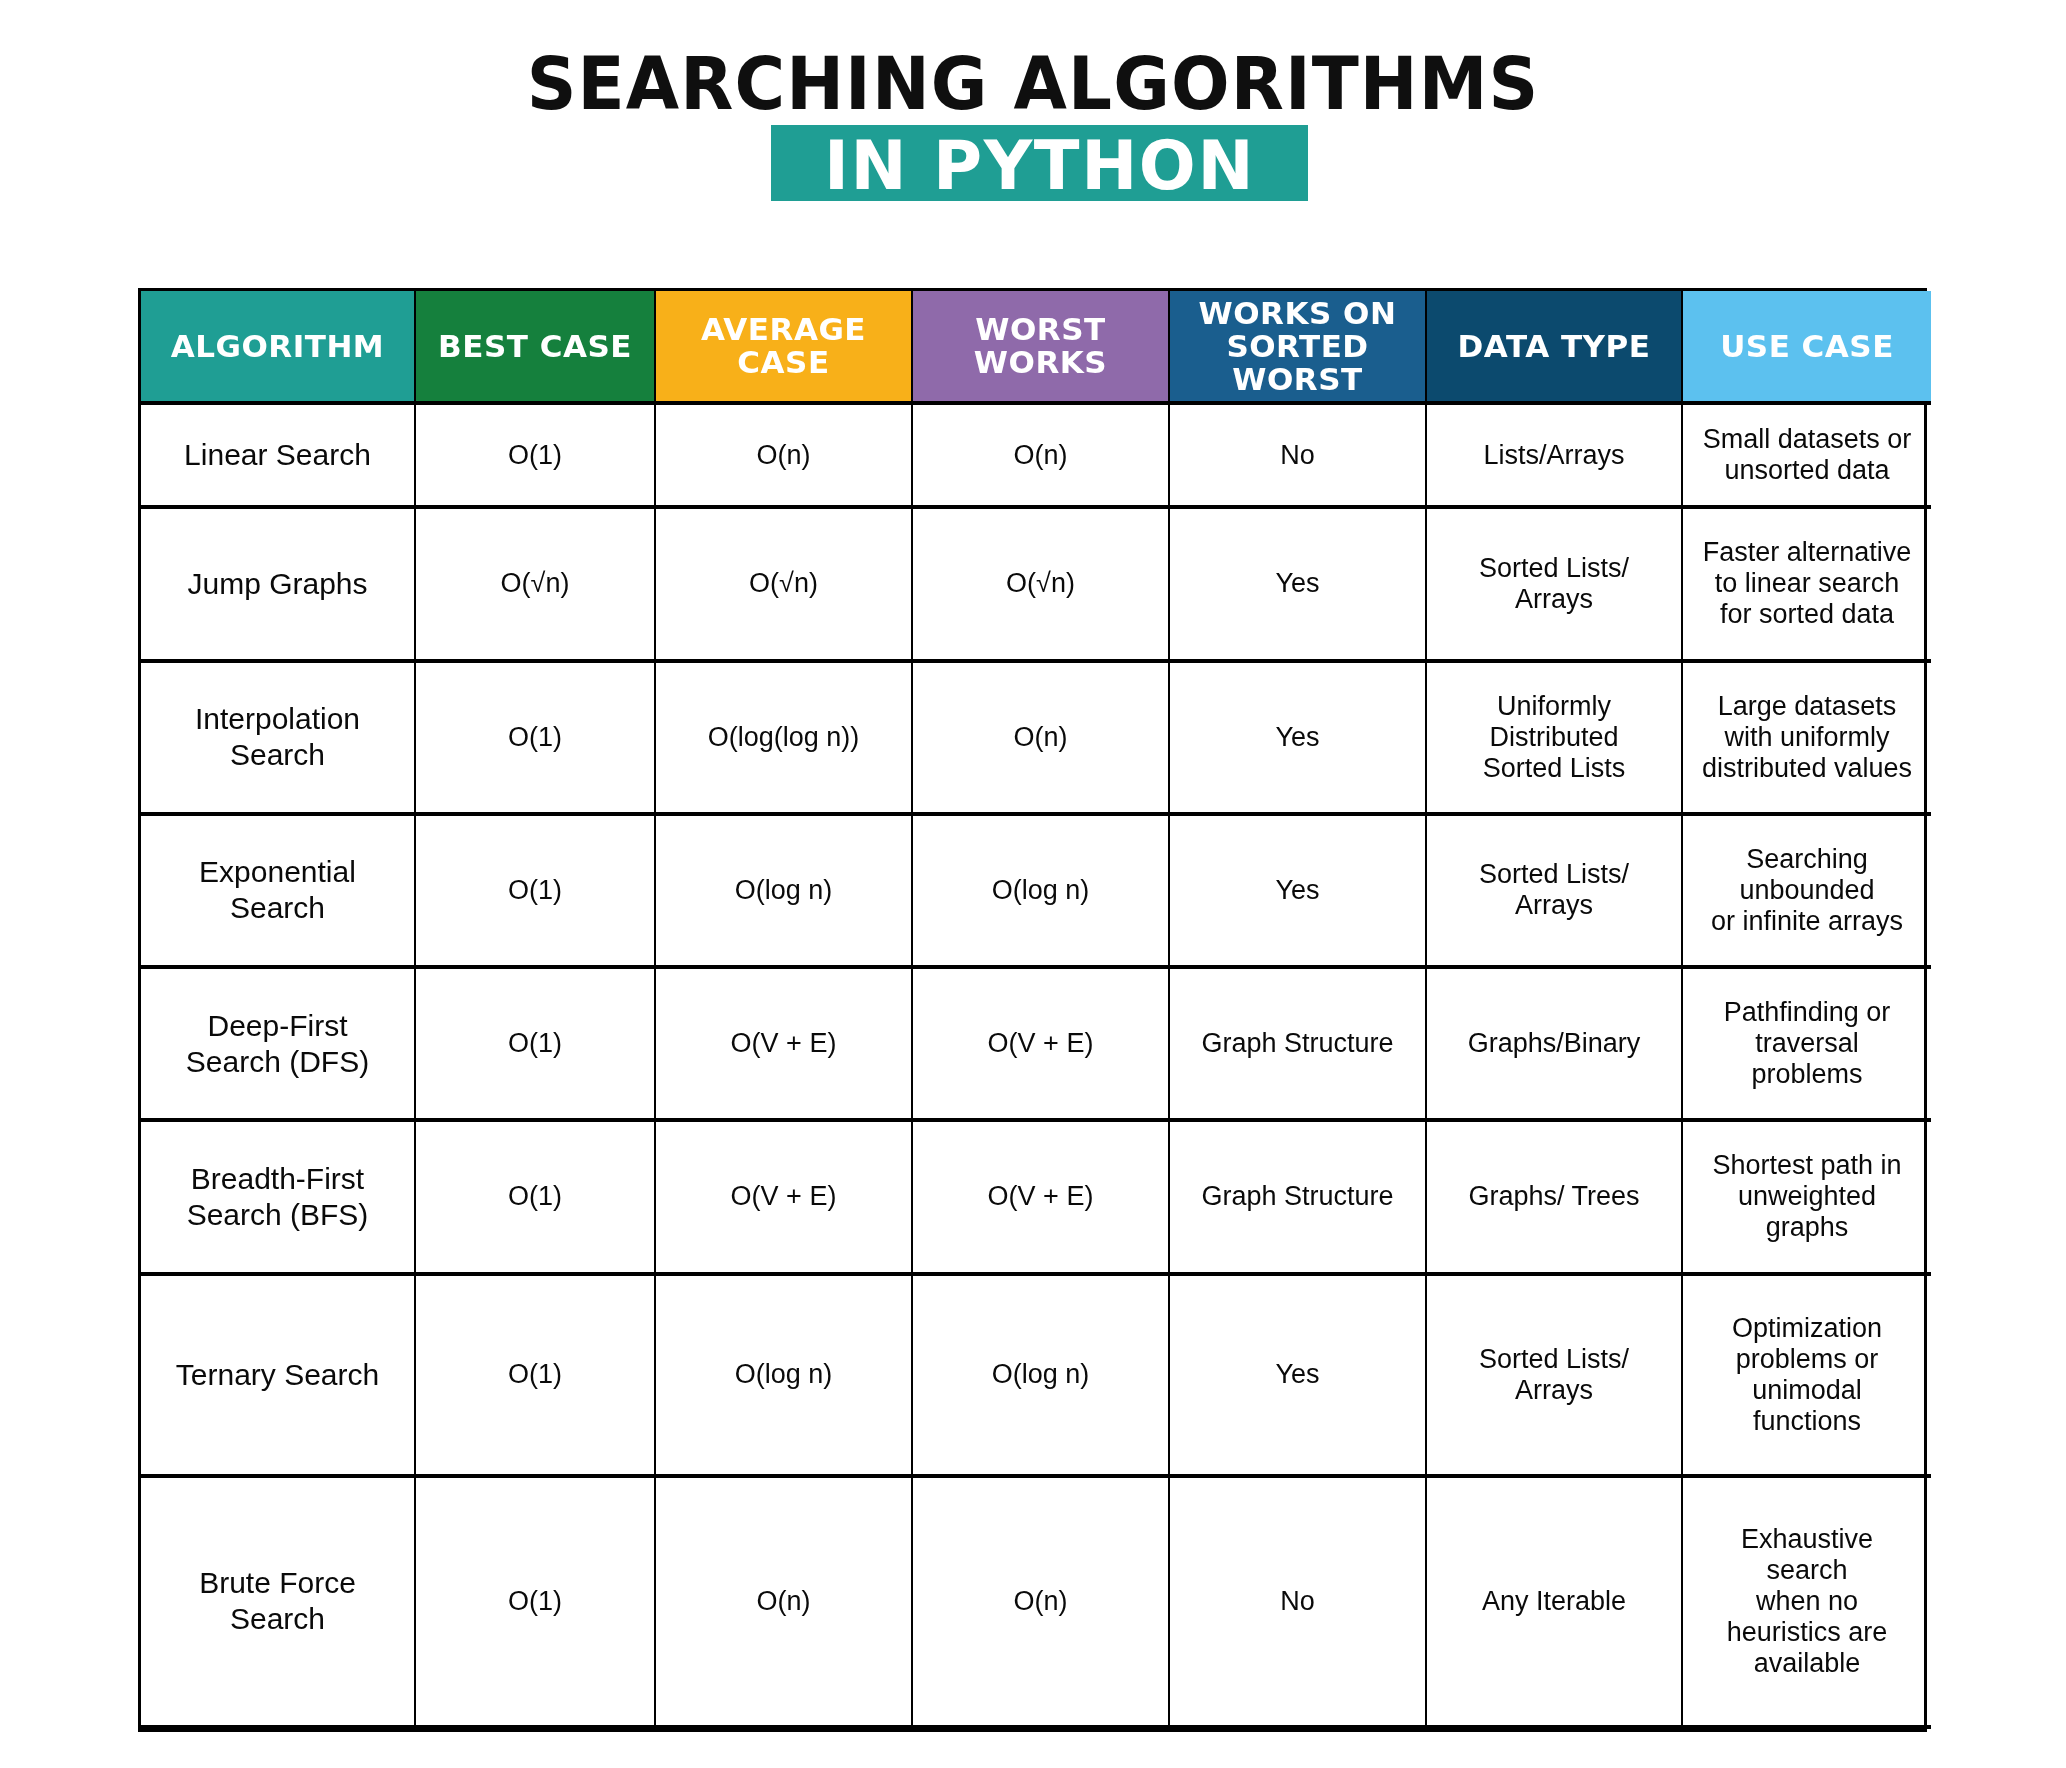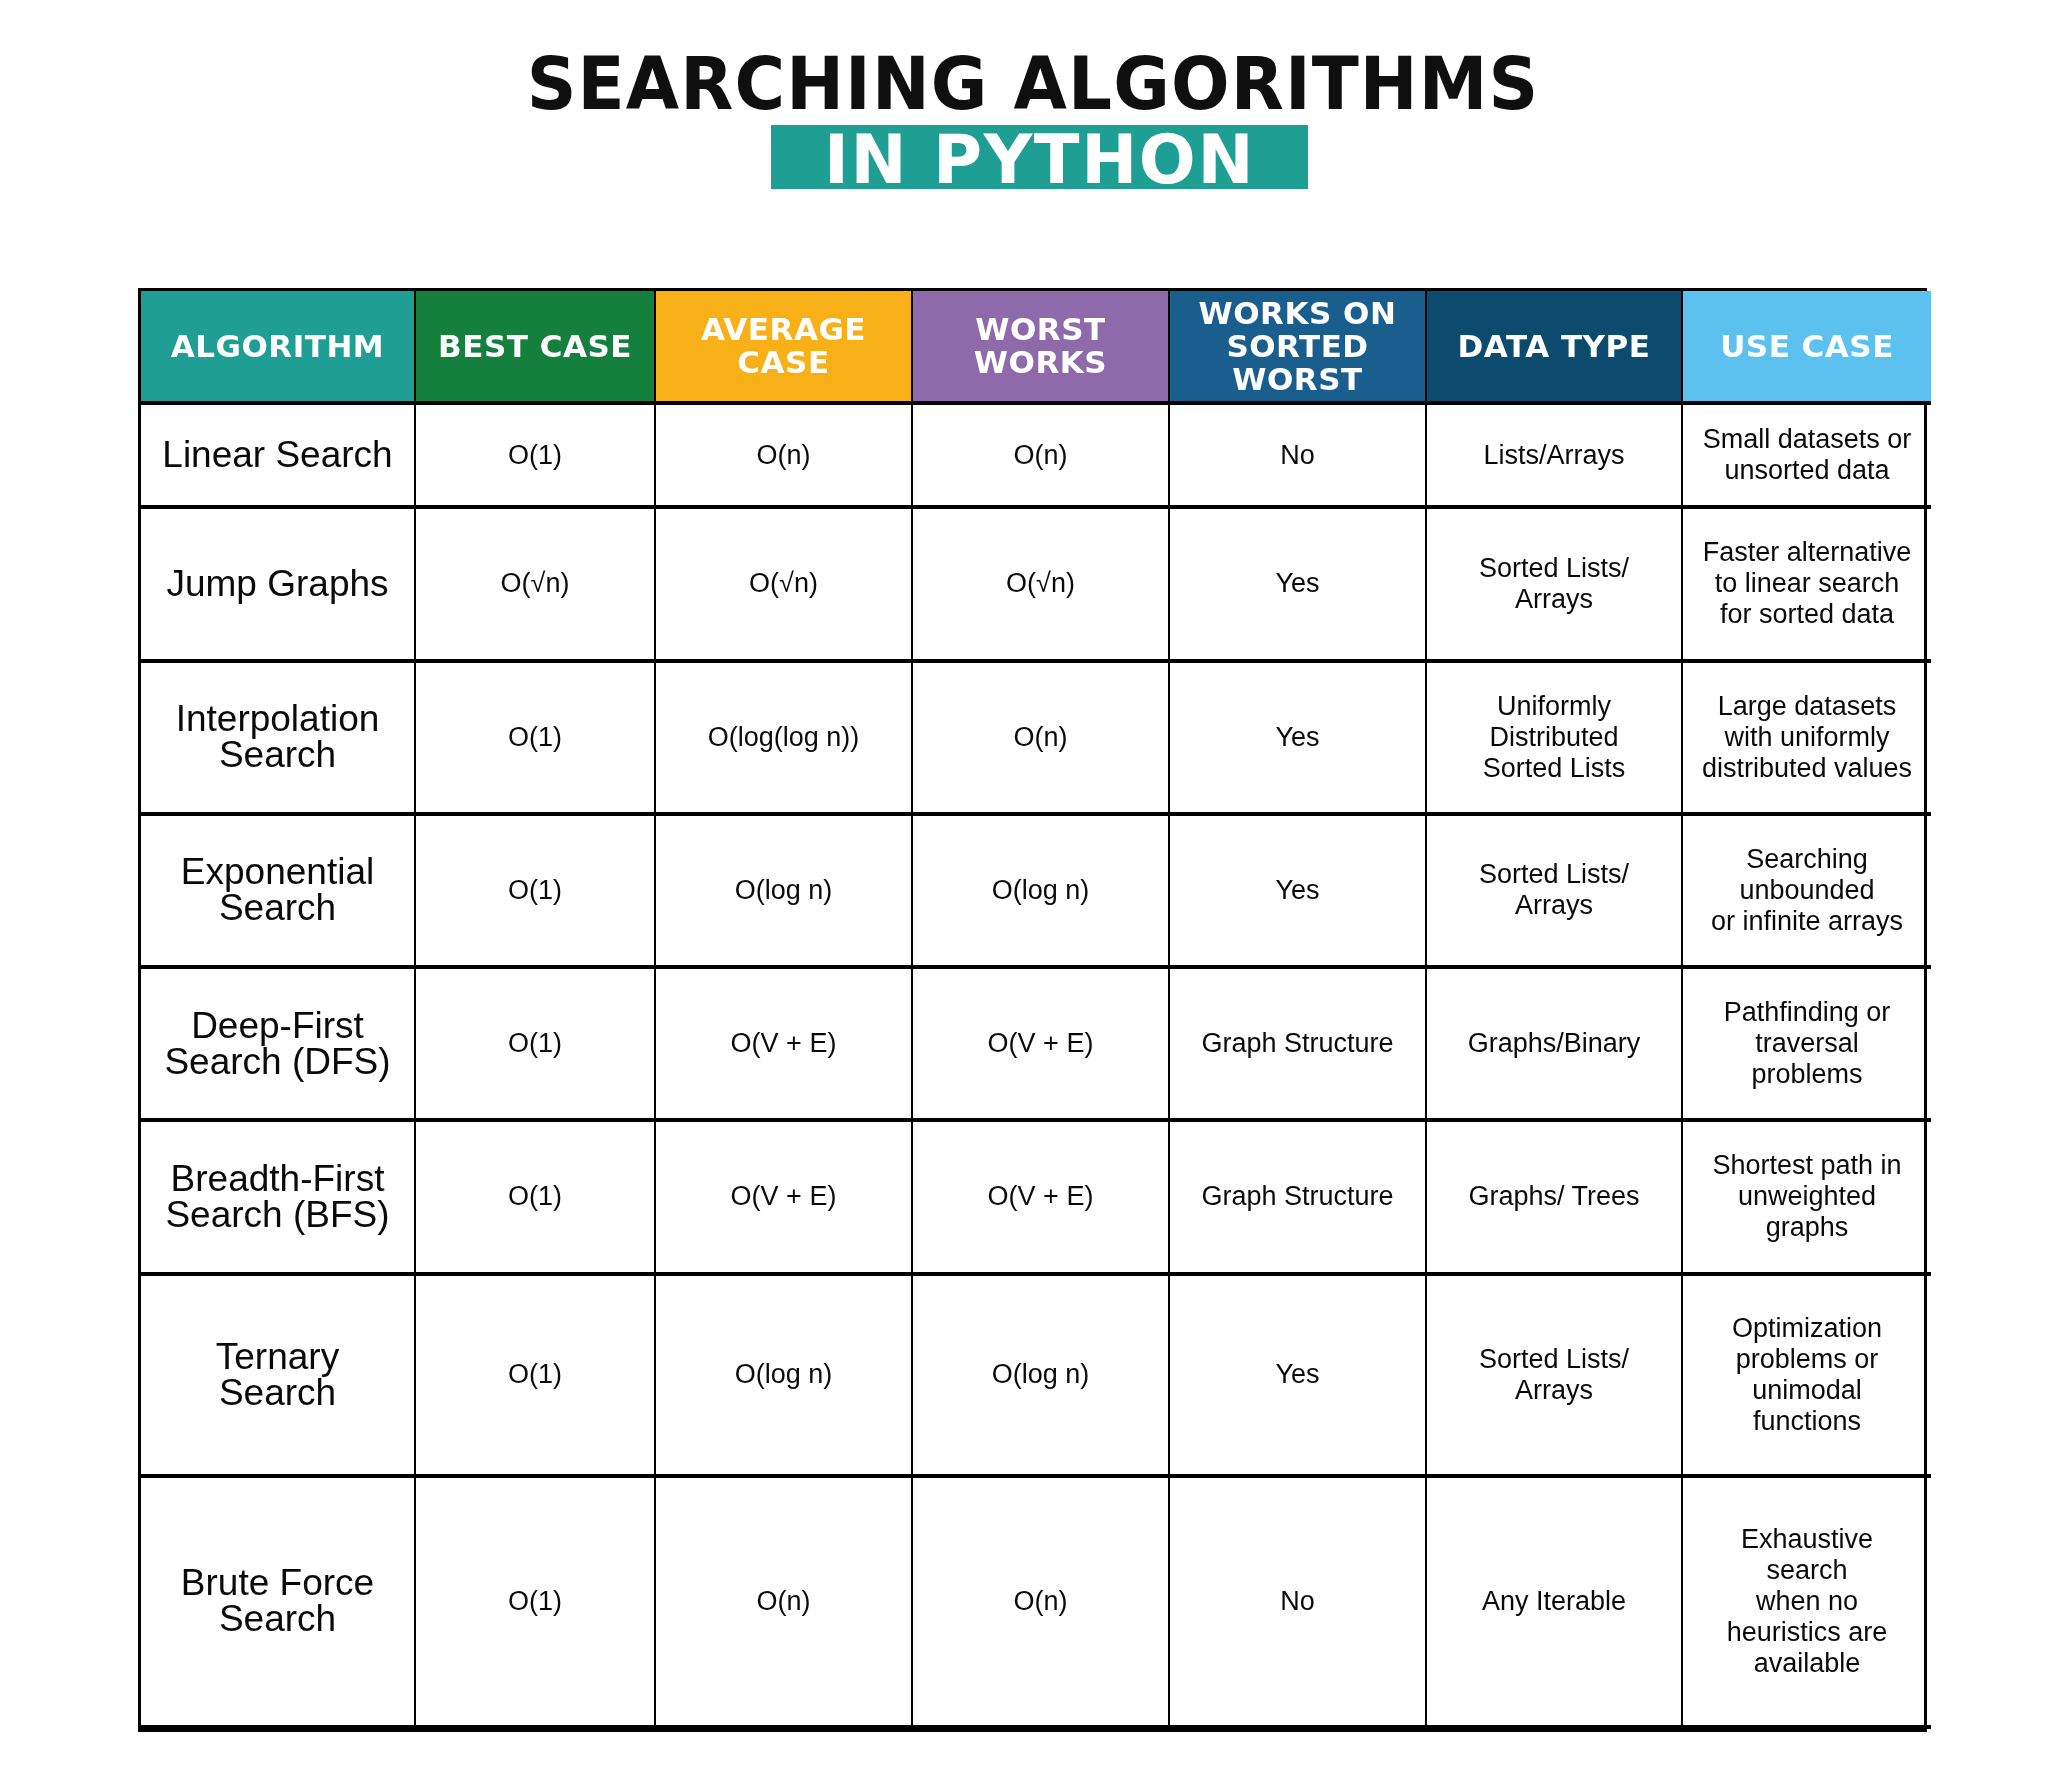--- a/index.html
+++ b/index.html
@@ -27,24 +27,24 @@
       line-height: 75px;
       letter-spacing: 1.1px;
       color: #0f0f0f;
       transform: scaleY(1.05);
     }
     .subtitle-box {
       position: absolute;
       left: 771px;
       top: 125px;
       width: 537px;
-      height: 64px;
+      height: 76px;
       background: #1f9e94;
       display: flex;
-      align-items: flex-start;
+      align-items: flex-end;
       justify-content: center;
     }
     .subtitle-text {
       font-family: "DejaVu Sans", "Liberation Sans", sans-serif;
       font-weight: 900;
       font-size: 67px;
       line-height: 70px;
       color: #ffffff;
       letter-spacing: 1.6px;
     }
@@ -85,21 +85,21 @@
       line-height: 33px;
       letter-spacing: 0.5px;
     }
     table.algos tbody td {
       font-size: 27px;
       line-height: 31px;
       font-weight: 400;
       color: #0a0a0a;
     }
     table.algos tbody td.algo-name {
-      font-size: 37px;
+      font-size: 30px;
       line-height: 36px;
       font-weight: 500;
     }
     table.algos tbody tr { border-bottom: 4.3px solid #000; }
     table.algos tbody td { border-bottom-width: 4.3px; }
     .cell-text { white-space: pre-line; display: inline-block; }
   </style>
 </head>
 <body>
 

